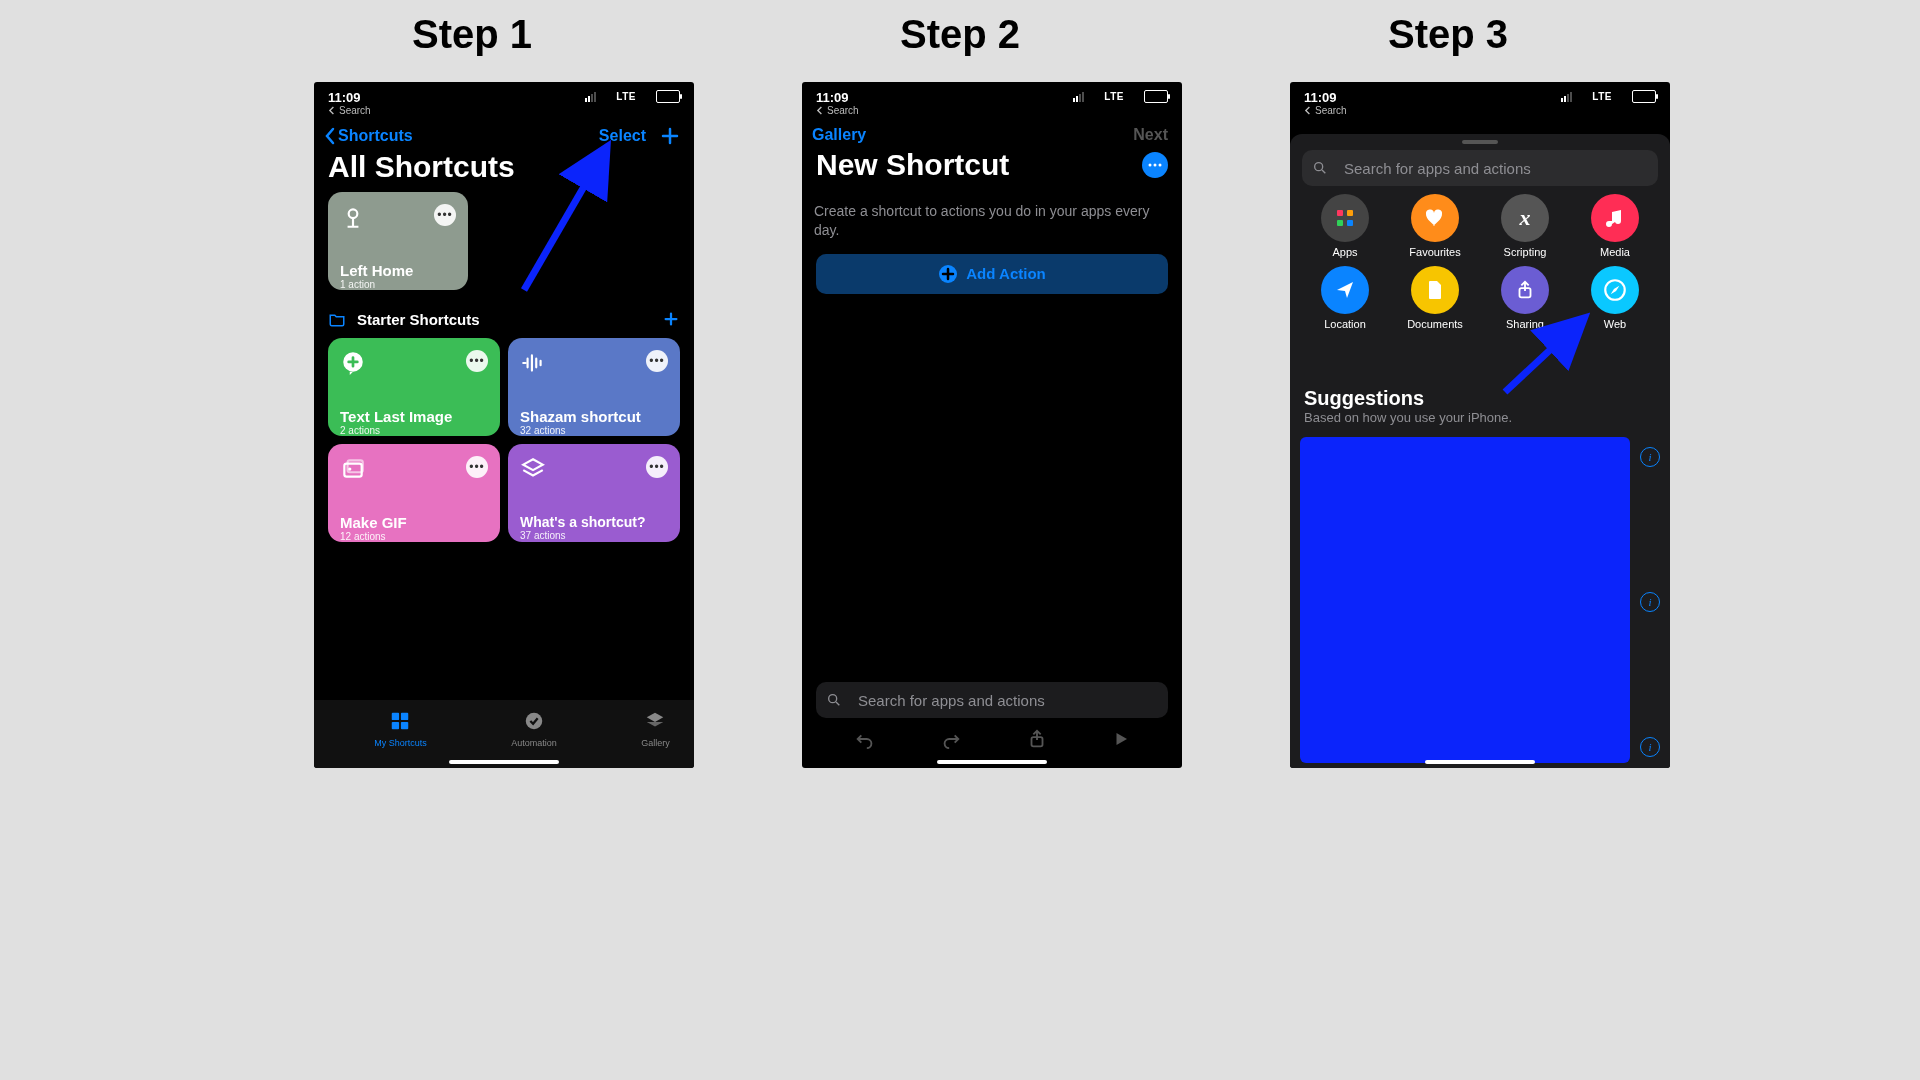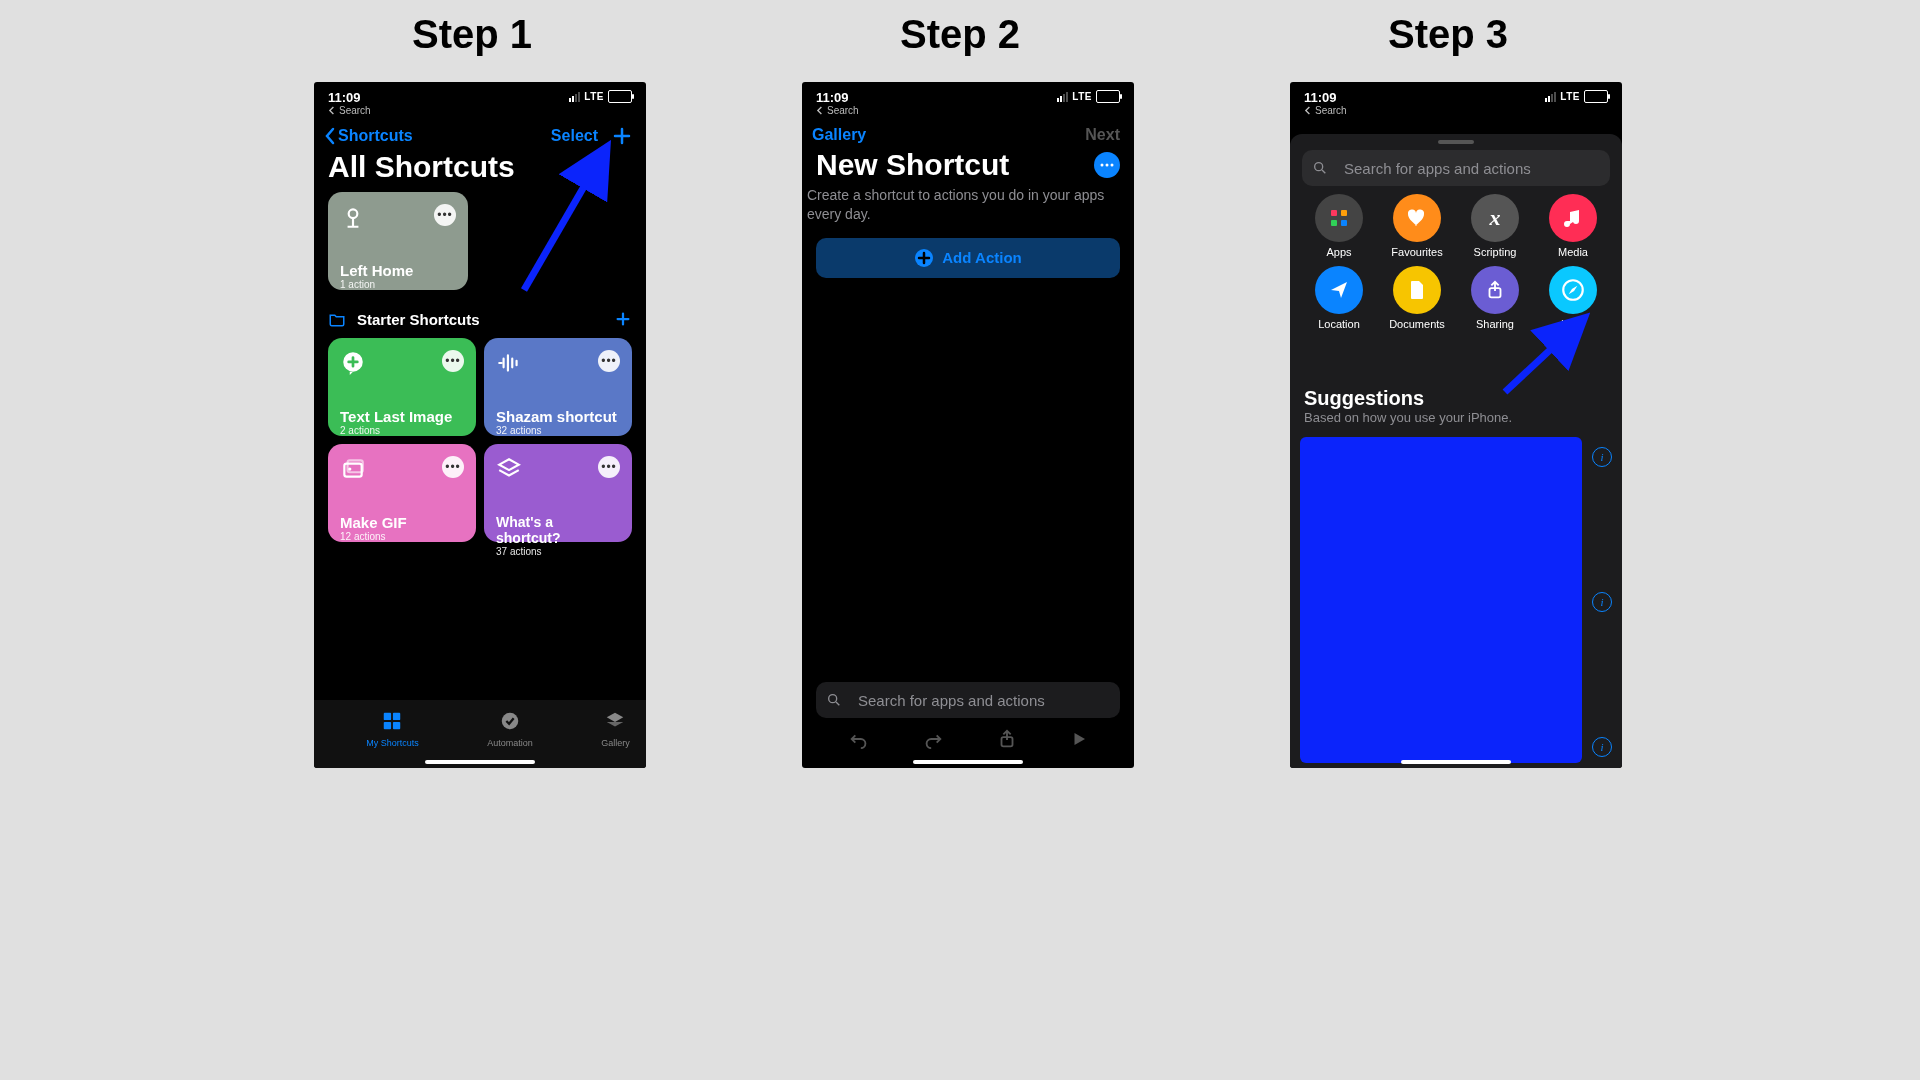--- a/index.html
+++ b/index.html
@@ -20,39 +20,39 @@
   .step-label {
     font-weight: 800;
     font-size: 40px;
     color: #000;
     text-align: center;
     position: absolute;
     width: 316px;
   }
   .phone {
     position: absolute;
-    width: 332px;
+    width: 380px;
     height: 686px;
     background: #000;
     border-radius: 3px;
     color: #fff;
     overflow: hidden;
   }
   .status-bar {
     display: flex;
     justify-content: space-between;
     align-items: flex-start;
     padding: 8px 14px 0 14px;
     font-size: 13px;
     font-weight: 600;
   }
   .status-right {
     display: flex;
     align-items: center;
-    gap: 4px;
+    gap: 20px;
     font-size: 10px;
     letter-spacing: 0.5px;
   }
   .sig-bars { display:inline-flex; align-items:flex-end; gap:1px; }
   .sig-bars span { width:2px; background:#fff; display:inline-block; }
   .sig-bars span:nth-child(1){height:4px;}
   .sig-bars span:nth-child(2){height:6px;}
   .sig-bars span:nth-child(3){height:8px;opacity:.3;}
   .sig-bars span:nth-child(4){height:10px;opacity:.3;}
   .battery {
@@ -83,21 +83,21 @@
   .grid2{display:grid;grid-template-columns:1fr 1fr;gap:8px;padding:0 14px;}
   .tab-bar {
     position:absolute;bottom:0;left:0;right:0;height:68px;background:#111;display:flex;justify-content:space-around;align-items:center;padding-bottom:10px;box-sizing:border-box;
   }
   .tab{display:flex;flex-direction:column;align-items:center;gap:6px;font-size:9px;color:#888;margin-left:36px;}
   .tab.active{color:#0a84ff;}
   .home-ind{position:absolute;bottom:4px;left:50%;transform:translateX(-50%);width:110px;height:4px;background:#fff;border-radius:3px;}
   .arrow {
     position:absolute;pointer-events:none;
   }
-  .desc-text{font-size:14px;color:#8e8e93;padding:4px 14px 14px 5px;line-height:1.35;}
+  .desc-text{font-size:14px;color:#8e8e93;padding:4px 14px 14px 12px;line-height:1.35;margin-top:16px;}
   .add-action-btn{margin:0 14px;background:#0a3a6b;border-radius:10px;height:40px;display:flex;align-items:center;justify-content:center;gap:8px;color:#0a84ff;font-weight:600;font-size:15px;}
   .settings-circle{width:26px;height:26px;border-radius:50%;background:#0a84ff;display:flex;align-items:center;justify-content:center;}
   .search-pill{margin:0 14px;background:#1c1c1e;border-radius:10px;height:36px;display:flex;align-items:center;gap:16px;padding:0 10px;color:#8e8e93;font-size:15px;}
   .bottom-tools{position:absolute;bottom:18px;left:0;right:0;display:flex;justify-content:space-around;align-items:center;color:#555;padding:0 20px;}
   .sheet{position:absolute;left:0;right:0;bottom:0;top:52px;background:#1c1c1e;border-radius:12px 12px 0 0;}
   .grabber{width:36px;height:4px;background:#555;border-radius:3px;margin:6px auto;}
   .cat-grid{display:grid;grid-template-columns:repeat(4,1fr);gap:8px 0;padding:8px 10px 4px 10px;}
   .cat{display:flex;flex-direction:column;align-items:center;gap:4px;}
   .cat-circle{width:48px;height:48px;border-radius:50%;display:flex;align-items:center;justify-content:center;}
   .cat-label{font-size:11px;color:#fff;}

